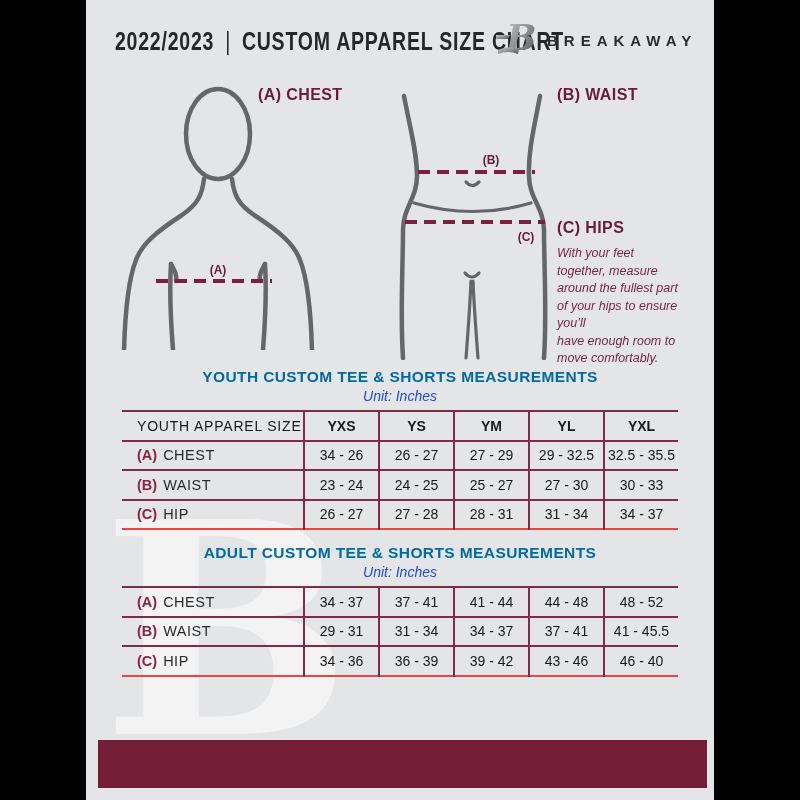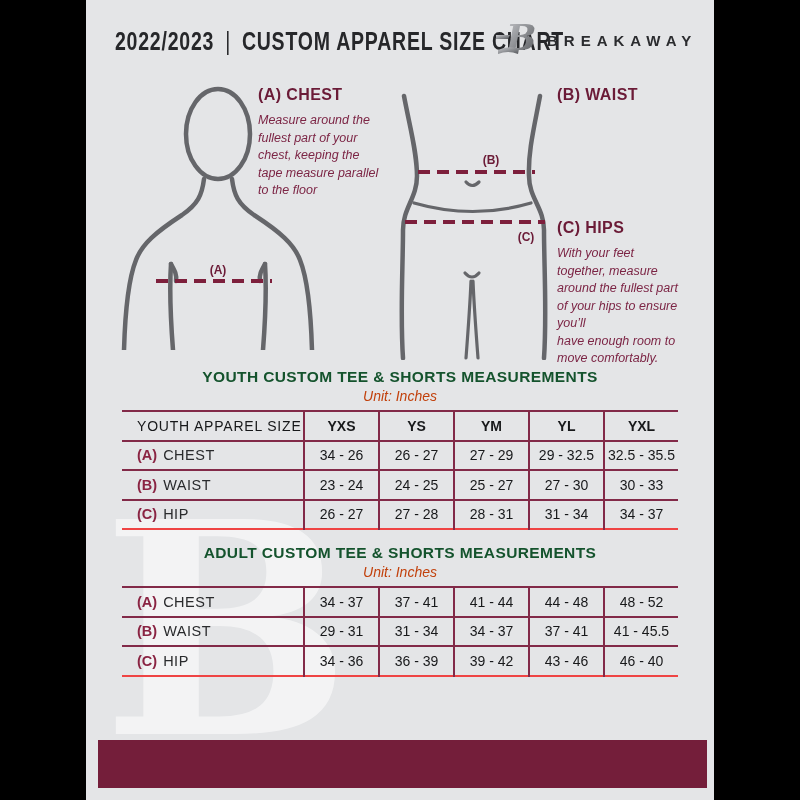--- a/index.html
+++ b/index.html
@@ -22,23 +22,23 @@
               white-space:pre-line;margin:0;}
   .g-chest{left:172px;top:86px;width:142px;}
   .g-waist{left:471px;top:86px;width:146px;}
   .g-hips{left:471px;top:219px;width:150px;}
   .fig{position:absolute;z-index:1;}
   .fig1{left:34px;top:82px;}
   .fig2{left:304px;top:90px;}
 
   
   .sec-title{position:absolute;left:0;width:628px;text-align:center;z-index:1;
-             font-weight:bold;font-size:15.5px;letter-spacing:0.4px;color:#14532d;}
+             font-weight:bold;font-size:15.5px;letter-spacing:0.4px;color:#0369a1;}
   .sec-unit{position:absolute;left:0;width:628px;text-align:center;z-index:1;
-            font-style:italic;font-size:14px;color:#c2410c;}
+            font-style:italic;font-size:14px;color:#1d4ed8;}
   .yt-title{top:368px;} .yt-unit{top:388px;}
   .ad-title{top:544px;} .ad-unit{top:564px;}
 
   
   .size-table{position:absolute;left:36px;width:556px;border-collapse:collapse;
               table-layout:fixed;z-index:1;
               border-top:2px solid #822a48;border-bottom:2px solid #ef4444;}
   .t-youth{top:410px;} .t-adult{top:586px;}
   .size-table tr{height:29.5px;}
   .size-table tr + tr{border-top:2px solid #822a48;}
@@ -116,25 +116,20 @@
         </g>
         <line x1="28" y1="82" x2="145" y2="82" stroke="#7d1f3c" stroke-width="4" stroke-dasharray="12 7"></line>
         <line x1="15" y1="132" x2="155" y2="132" stroke="#7d1f3c" stroke-width="4" stroke-dasharray="12 7"></line>
         <text x="101" y="74" text-anchor="middle" font-family="'Liberation Sans',sans-serif" font-weight="bold" font-size="12" fill="#6b1b37">(B)</text>
         <text x="136" y="151" text-anchor="middle" font-family="'Liberation Sans',sans-serif" font-weight="bold" font-size="12" fill="#6b1b37">(C)</text>
       </svg>
     </div>
 
     <div class="guide-block g-chest">
       <p class="guide-heading">(A) CHEST</p>
-      <p class="guide-body">Measure around the
-fullest part of your
-chest, keeping the
-tape measure parallel
-to the floor</p>
     </div>
     <div class="guide-block g-waist">
       <p class="guide-heading">(B) WAIST</p>
     </div>
     <div class="guide-block g-hips">
       <p class="guide-heading">(C) HIPS</p>
       <p class="guide-body">With your feet
 together, measure
 around the fullest part
 of your hips to ensure

